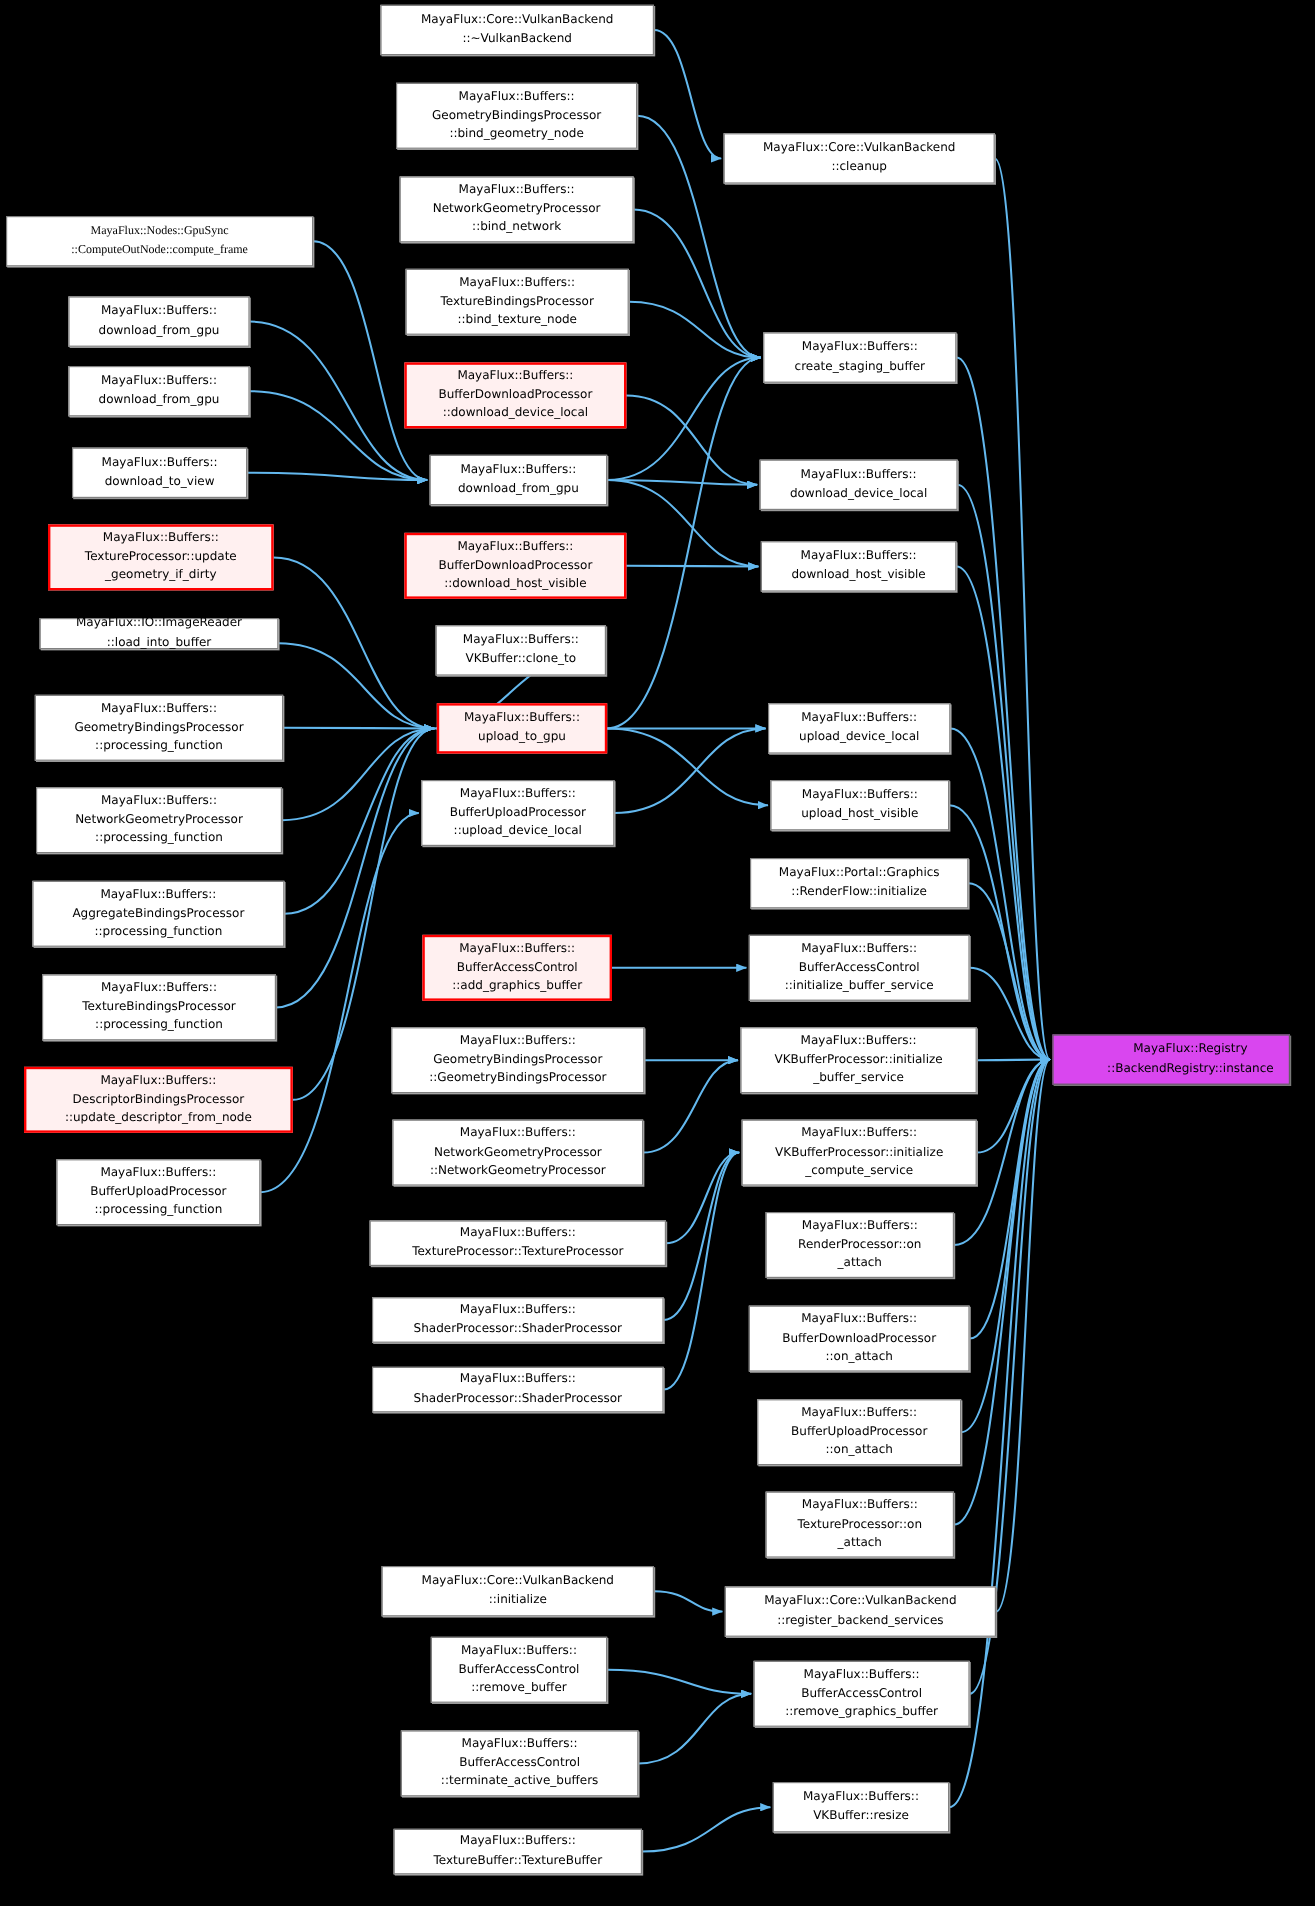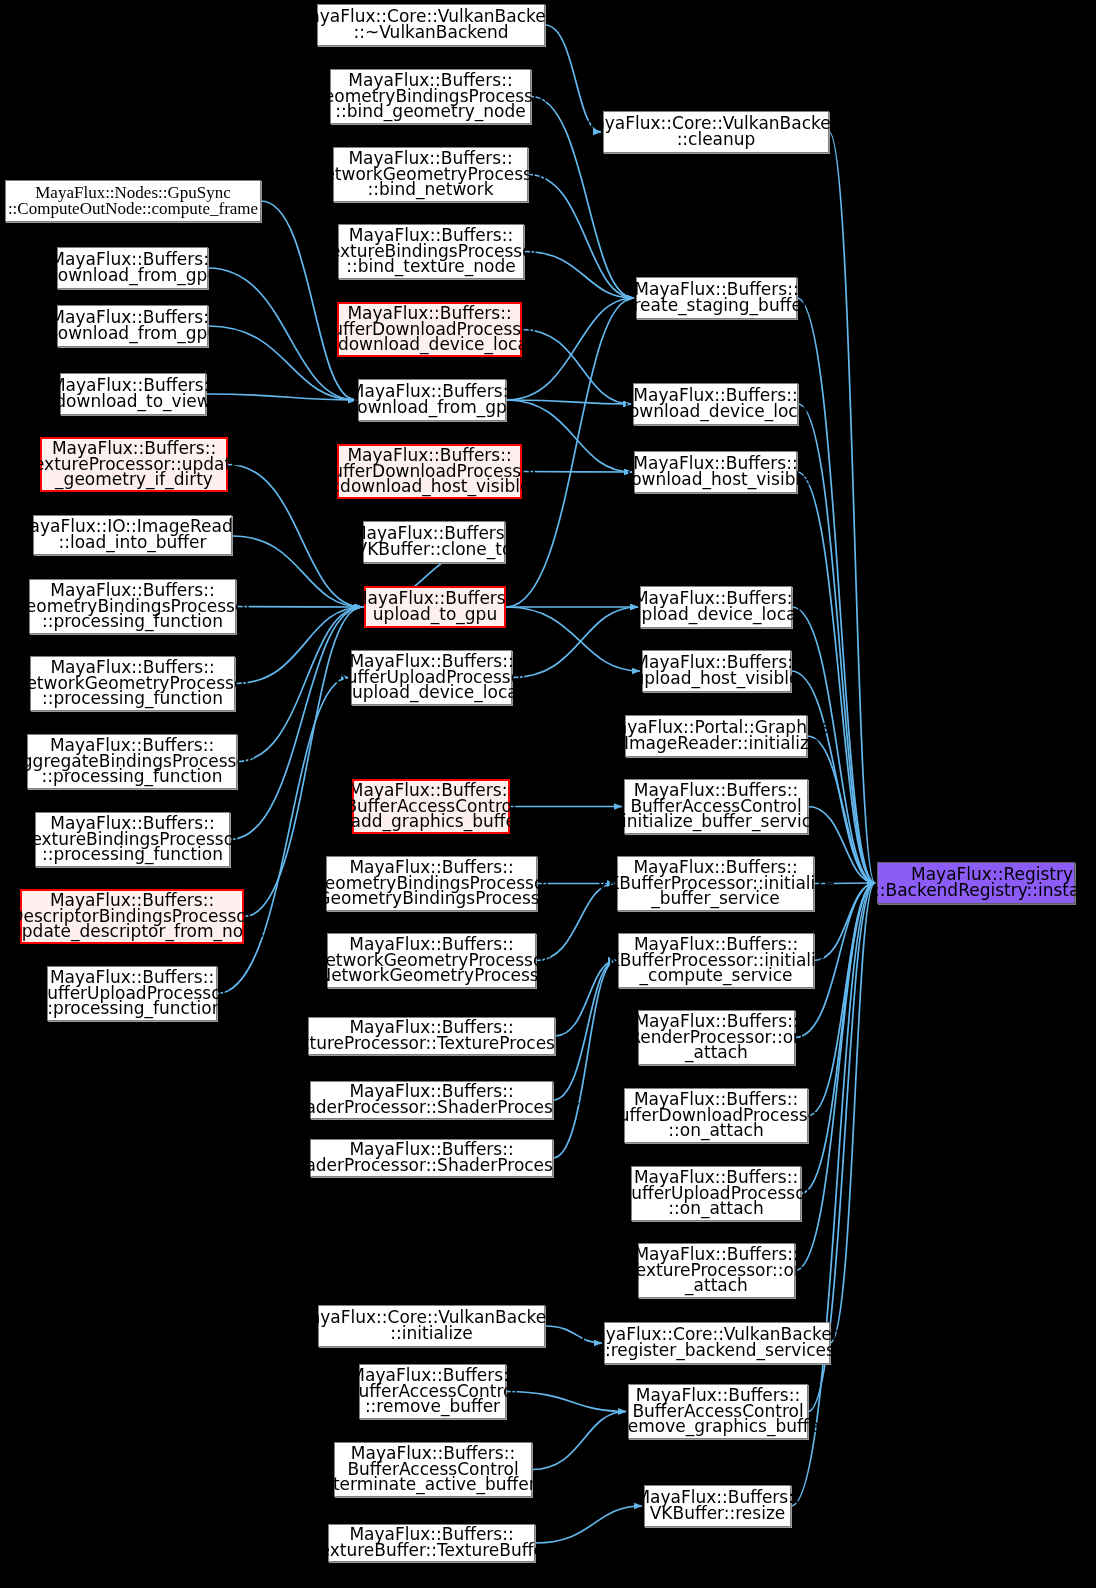--- a/index.html
+++ b/index.html
@@ -1,25 +1,25 @@
 <!DOCTYPE html>
 <html><head>
 <meta charset="utf-8">
 <style>
   html,body{margin:0;padding:0;background:#000;}
   #canvas{position:relative;width:1096px;height:1588px;background:#000;overflow:hidden;
           font-family:"DejaVu Sans","Liberation Sans",sans-serif;}
   svg.edges{position:absolute;left:0;top:0;width:1096px;height:1588px;pointer-events:none;}
   .node{position:absolute;box-sizing:border-box;background:#ffffff;border:1px solid #808080;
         display:flex;align-items:center;justify-content:center;text-align:center;
-        color:#000;font-size:17px;line-height:15.6px;padding:2px 4px;
+        color:#000;font-size:10px;line-height:15.6px;padding:2px 4px;
         box-shadow:1px 1px 0 0 #9a9a9a;}
   .node span{display:block;white-space:pre-line;}
   .node.hl{background:#fff0f0;border:2px solid #ff0000;box-shadow:none;}
-  .node.target{background:#8b5cf6;border:1px solid #606060;box-shadow:1px 1px 0 0 #787878;padding-left:36px;}
+  .node.target{background:#d946ef;border:1px solid #606060;box-shadow:1px 1px 0 0 #787878;padding-left:36px;}
 </style>
 </head>
 <body>
 
 <div id="canvas">
   <svg class="edges">
     <defs>
       <marker id="ah" markerWidth="9" markerHeight="7" refX="8.5" refY="3.5" orient="auto" markerUnits="userSpaceOnUse">
         <path d="M0,0 L9,3.5 L0,7 z" fill="#63b8ee"></path>
       </marker>
@@ -186,21 +186,21 @@
       </div>
       <div class="node" style="left: 60px; top: 373px; width: 146px; height: 42px;">
         <span>MayaFlux::Buffers::
 download_to_view</span>
       </div>
       <div class="node hl" style="left: 40px; top: 437px; width: 188px; height: 55px;">
         <span>MayaFlux::Buffers::
 TextureProcessor::update
 _geometry_if_dirty</span>
       </div>
-      <div class="node" style="left: 33px; top: 515px; width: 199px; height: 40px; text-align: center;">
+      <div class="node" style="left: 33px; top: 515px; width: 199px; height: 26px; text-align: center;">
         <span>MayaFlux::IO::ImageReader
 ::load_into_buffer</span>
       </div>
       <div class="node" style="left: 29px; top: 579px; width: 207px; height: 55px;">
         <span>MayaFlux::Buffers::
 GeometryBindingsProcessor
 ::processing_function</span>
       </div>
       <div class="node" style="left: 30px; top: 656px; width: 205px; height: 55px;">
         <span>MayaFlux::Buffers::
@@ -246,21 +246,21 @@
       <div class="node" style="left: 640px; top: 586px; width: 152px; height: 42px;">
         <span>MayaFlux::Buffers::
 upload_device_local</span>
       </div>
       <div class="node" style="left: 642px; top: 650px; width: 149px; height: 42px;">
         <span>MayaFlux::Buffers::
 upload_host_visible</span>
       </div>
       <div class="node" style="left: 625px; top: 715px; width: 182px; height: 42px;">
         <span>MayaFlux::Portal::Graphics
-::ImageReader::initialize</span>
+::RenderFlow::initialize</span>
       </div>
       <div class="node" style="left: 624px; top: 779px; width: 184px; height: 55px;">
         <span>MayaFlux::Buffers::
 BufferAccessControl
 ::initialize_buffer_service</span>
       </div>
       <div class="node" style="left: 617px; top: 856px; width: 197px; height: 55px;">
         <span>MayaFlux::Buffers::
 VKBufferProcessor::initialize
 _buffer_service</span>

